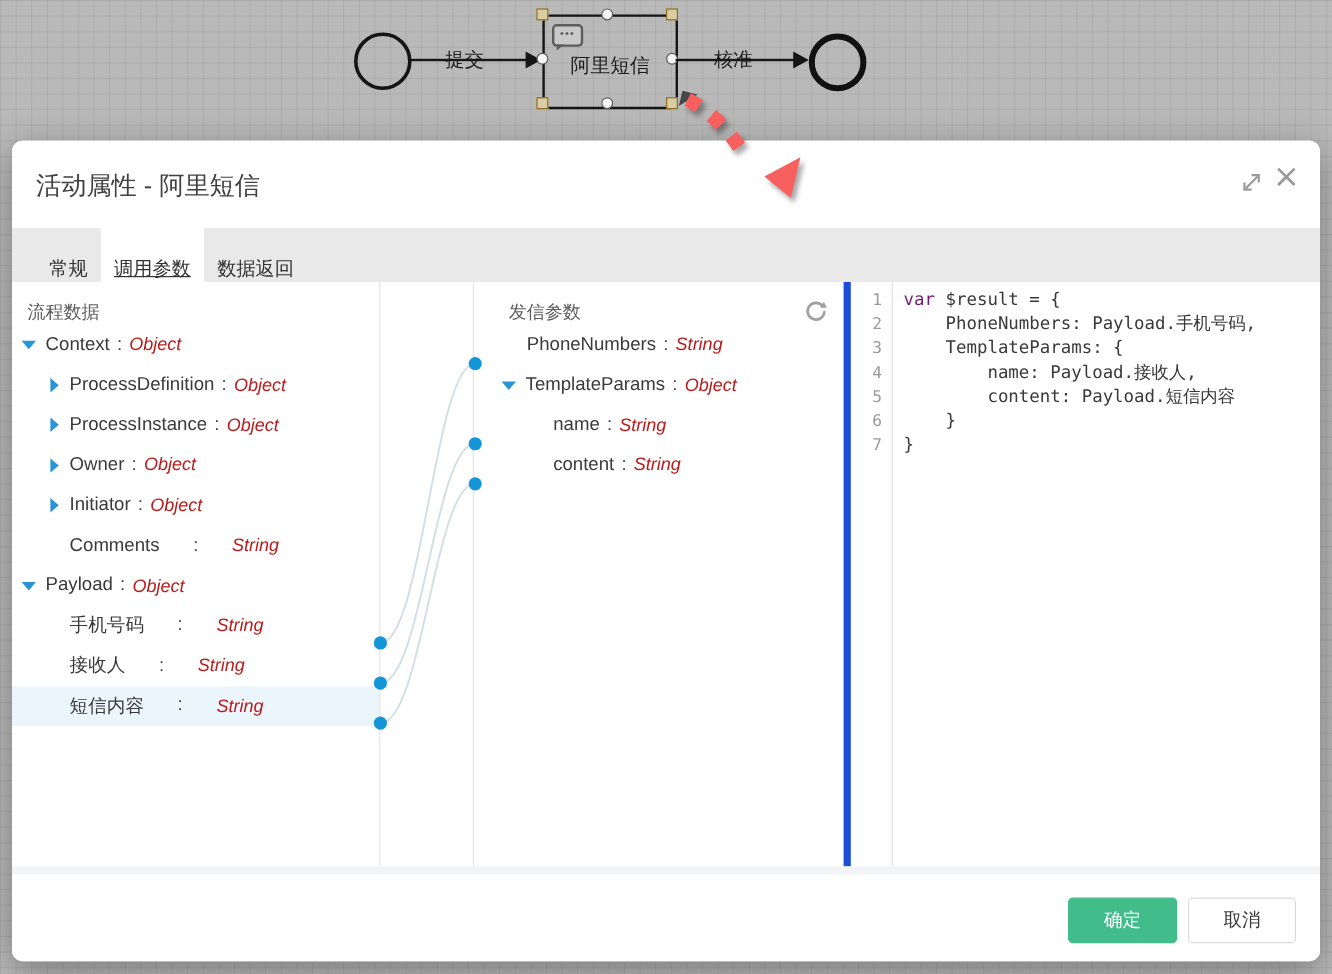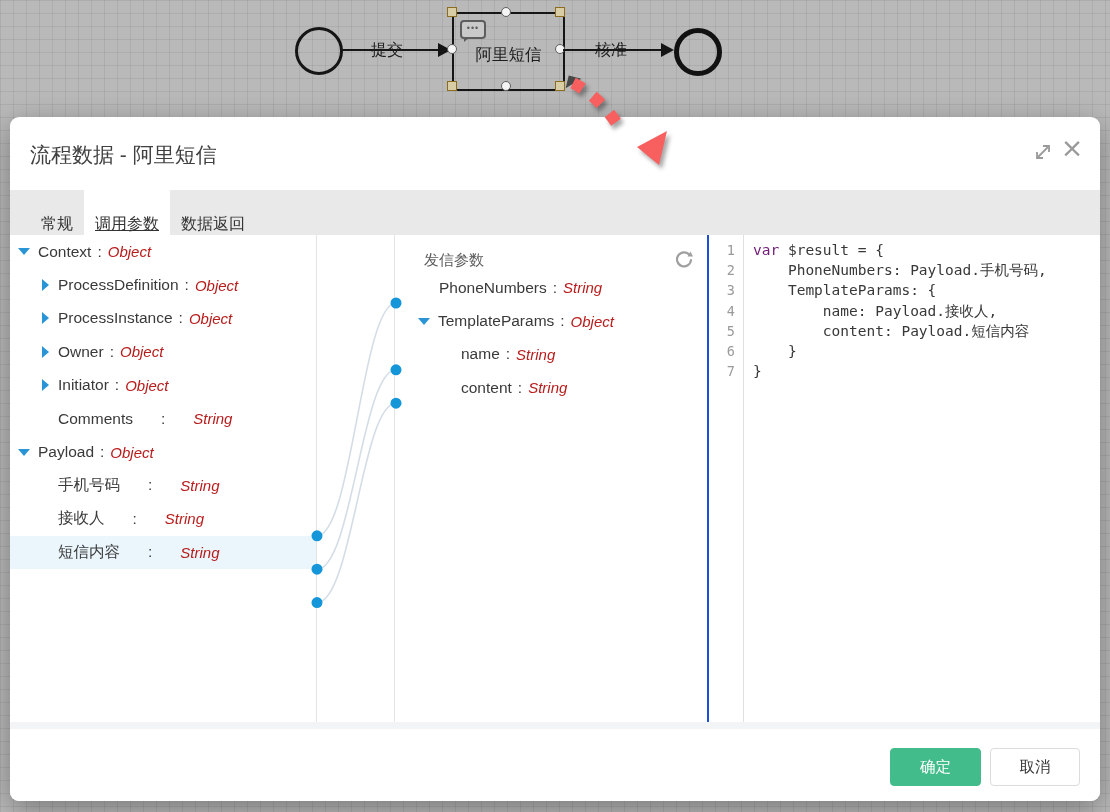--- a/index.html
+++ b/index.html
@@ -37,21 +37,21 @@
   .dlg-title{position:absolute;left:20px;top:24px;font-size:21px;color:#404040;}
   .expand-btn{position:absolute;left:1022px;top:24px;width:22px;height:22px;cursor:pointer;}
   .close-btn{position:absolute;left:1049px;top:16px;width:26px;height:30px;font-size:27px;line-height:30px;color:#9a9a9a;text-align:center;cursor:pointer;font-family:"DejaVu Sans",sans-serif;}
   .tabbar{position:absolute;left:0;top:73px;width:100%;height:45px;background:#e9e9e9;display:flex;padding-left:20px;box-sizing:border-box;}
   .tab{padding:11px 11px;height:46px;display:flex;align-items:center;font-size:16px;color:#333;cursor:pointer;}
   .tab.active{background:#fff;text-decoration:underline;}
 
   .content{position:absolute;left:0;top:118px;width:1090px;height:487px;background:#fff;}
   .panel{position:absolute;top:0;height:100%;box-sizing:border-box;}
   .panel.left{left:0;width:307px;border-right:1px solid #e4e4e4;}
-  .panel.mid{left:384px;width:315px;border-left:1px solid #e4e4e4;border-right:2px solid #1d4ed8;}
+  .panel.mid{left:384px;width:315px;border-left:1px solid #e4e4e4;border-right:6px solid #1d4ed8;}
   .phdr{margin-top:16px;height:20px;font-size:15px;color:#5c5c5c;position:relative;}
   .panel.left .phdr{padding-left:13px;}
   .panel.mid .phdr{padding-left:29px;}
   .refresh-btn{position:absolute;right:11px;top:-3px;width:24px;height:24px;cursor:pointer;}
   .rows{}
   .row{height:33.4px;display:flex;align-items:center;box-sizing:border-box;cursor:pointer;}
   .row.selected{background:#eaf5fc;}
   .row .name{color:#3a3a3a;font-size:15.5px;white-space:nowrap;}
   .row .sep{color:#3a3a3a;font-size:15.5px;margin:0 6px;}
   .row .type{color:#b91c1c;font-size:15px;font-style:italic;}
@@ -108,40 +108,41 @@
   <div class="end-circle"></div>
 
   <div class="cursor-glyph"></div>
 
   <svg class="red-arrow" width="140" height="110" viewBox="0 0 140 110">
     <path d="M20,10 Q48,24 70,60" fill="none" stroke="#f7605f" stroke-width="12" stroke-dasharray="11 13"></path>
     <polygon points="84,74 114,58 106,92" fill="#f7605f"></polygon>
   </svg>
 
   <div class="dialog">
-    <div class="dlg-title">流程数据 - 阿里短信</div>
+    <div class="dlg-title">活动属性 - 阿里短信</div>
 
     <svg class="expand-btn" viewBox="0 0 22 22">
       <g fill="none" stroke="#9a9a9a" stroke-width="1.8">
         <line x1="6" y1="16" x2="16" y2="6"></line>
         <polyline points="11,5 17,5 17,11"></polyline>
         <polyline points="11,17 5,17 5,11"></polyline>
       </g>
     </svg>
     <div class="close-btn">×</div>
 
     <div class="tabbar">
       <div class="tab">常规</div>
       <div class="tab active">调用参数</div>
       <div class="tab">数据返回</div>
     </div>
 
     <div class="content">
 
       <div class="panel left">
+        <div class="phdr">流程数据</div>
         <div class="rows">
           <div class="row p-l0">
             <span class="tri-down"></span>
             <span class="name">Context</span>
               <span class="sep">:</span>
               <span class="type">Object</span>
           </div>
           <div class="row p-l1t">
             <span class="tri-right"></span>
             <span class="name">ProcessDefinition</span>

